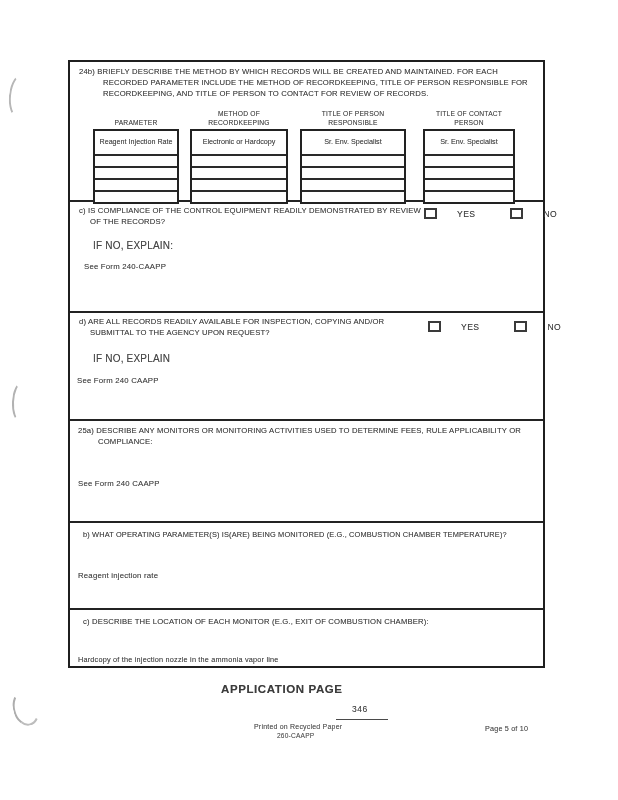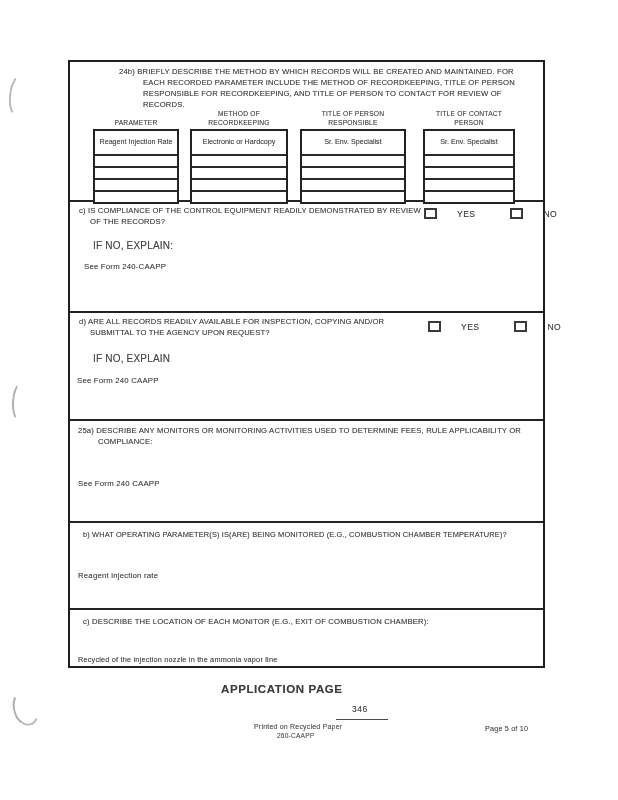--- a/index.html
+++ b/index.html
@@ -8,21 +8,21 @@
     font-family:"Liberation Sans", sans-serif;color:#3e3e3e;overflow:hidden;
   }
   .scan-text{text-shadow:0 0 0.5px rgba(80,80,80,0.55);}
   
   .form-frame{
     position:absolute;left:68px;top:60px;width:477px;height:608px;
     border:2px solid #1f1f1f;box-sizing:border-box;background:#fff;
   }
   .sec{position:relative;box-sizing:border-box;border-bottom:2px solid #232323;}
   .sec:last-child{border-bottom:none;}
-  .s1{height:135px;padding-left:40px;} .s2{height:107px;} .s3{height:104px;}
+  .s1{height:135px;} .s2{height:107px;} .s3{height:104px;}
   .s4{height:97px;}  .s5{height:80px;}  .s6{height:81px;border-bottom:none;}
   .prompt{
     font-size:7.7px;line-height:1.42;letter-spacing:0.15px;color:#454545;
   }
   .hang{padding-left:24px;text-indent:-24px;}
   .p-24b{margin:5px 10px 0 9px;}
   .p-c1,.p-d{margin:4px 0 0 9px;width:338px;padding-left:11px;text-indent:-11px;}
   .p-25a{margin:5px 10px 0 8px;padding-left:20px;text-indent:-20px;}
   .p-b{margin:7px 6px 0 13px;}
   .p-c2{margin:7px 10px 0 13px;}
@@ -152,21 +152,21 @@
     <div class="answer scan-text" style="left:8px;top:53px;">See Form 240 CAAPP</div>
   </div>
 
   <div class="sec s5">
     <div class="prompt p-b scan-text" style="font-size:7.4px;">b) WHAT OPERATING PARAMETER(S) IS(ARE) BEING MONITORED (E.G., COMBUSTION CHAMBER TEMPERATURE)?</div>
     <div class="answer scan-text" style="left:8px;top:41px;">Reagent injection rate</div>
   </div>
 
   <div class="sec s6">
     <div class="prompt p-c2 scan-text">c) DESCRIBE THE LOCATION OF EACH MONITOR (E.G., EXIT OF COMBUSTION CHAMBER):</div>
-    <div class="answer scan-text" style="left:8px;top:38px;font-size:7.3px;">Recycled of the injection nozzle in the ammonia vapor line</div>
+    <div class="answer scan-text" style="left:8px;top:38px;font-size:7.3px;">Hardcopy of the injection nozzle in the ammonia vapor line</div>
   </div>
 
 </div>
 
 <div class="foot-apppage scan-text">APPLICATION PAGE</div>
 <div class="foot-pagenum scan-text">346</div>
 <div class="foot-underline"></div>
 <div class="foot-printed scan-text">Printed on Recycled Paper</div>
 <div class="foot-formnum scan-text">260-CAAPP</div>
 <div class="foot-pageind scan-text">Page 5 of 10</div>

